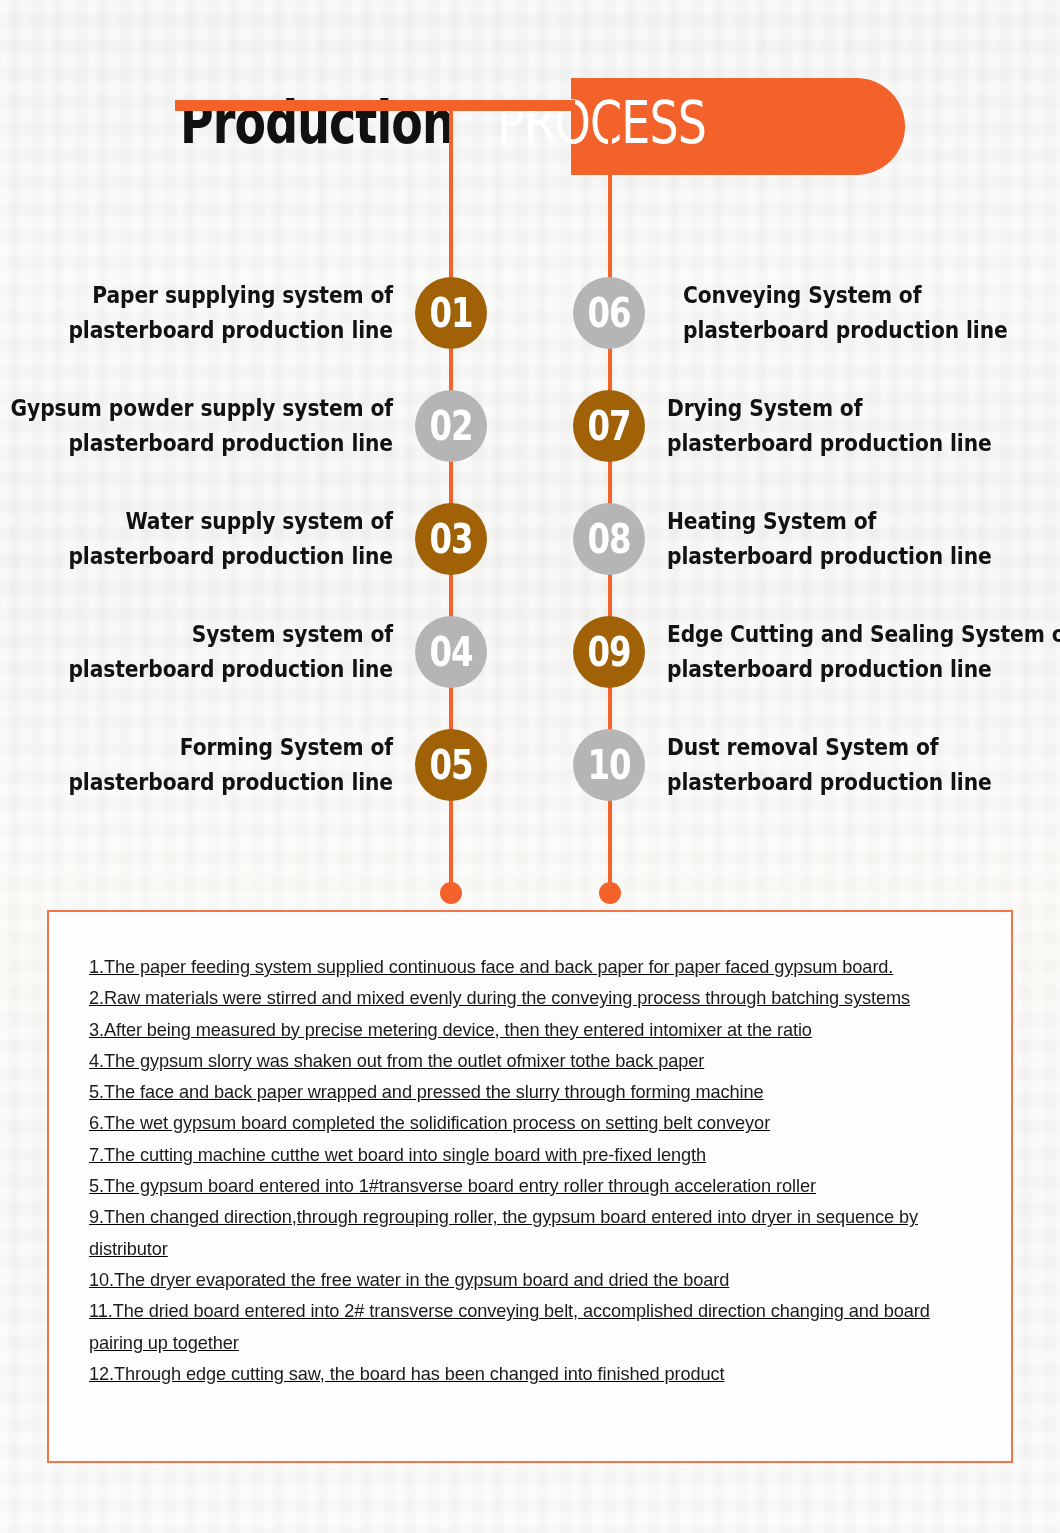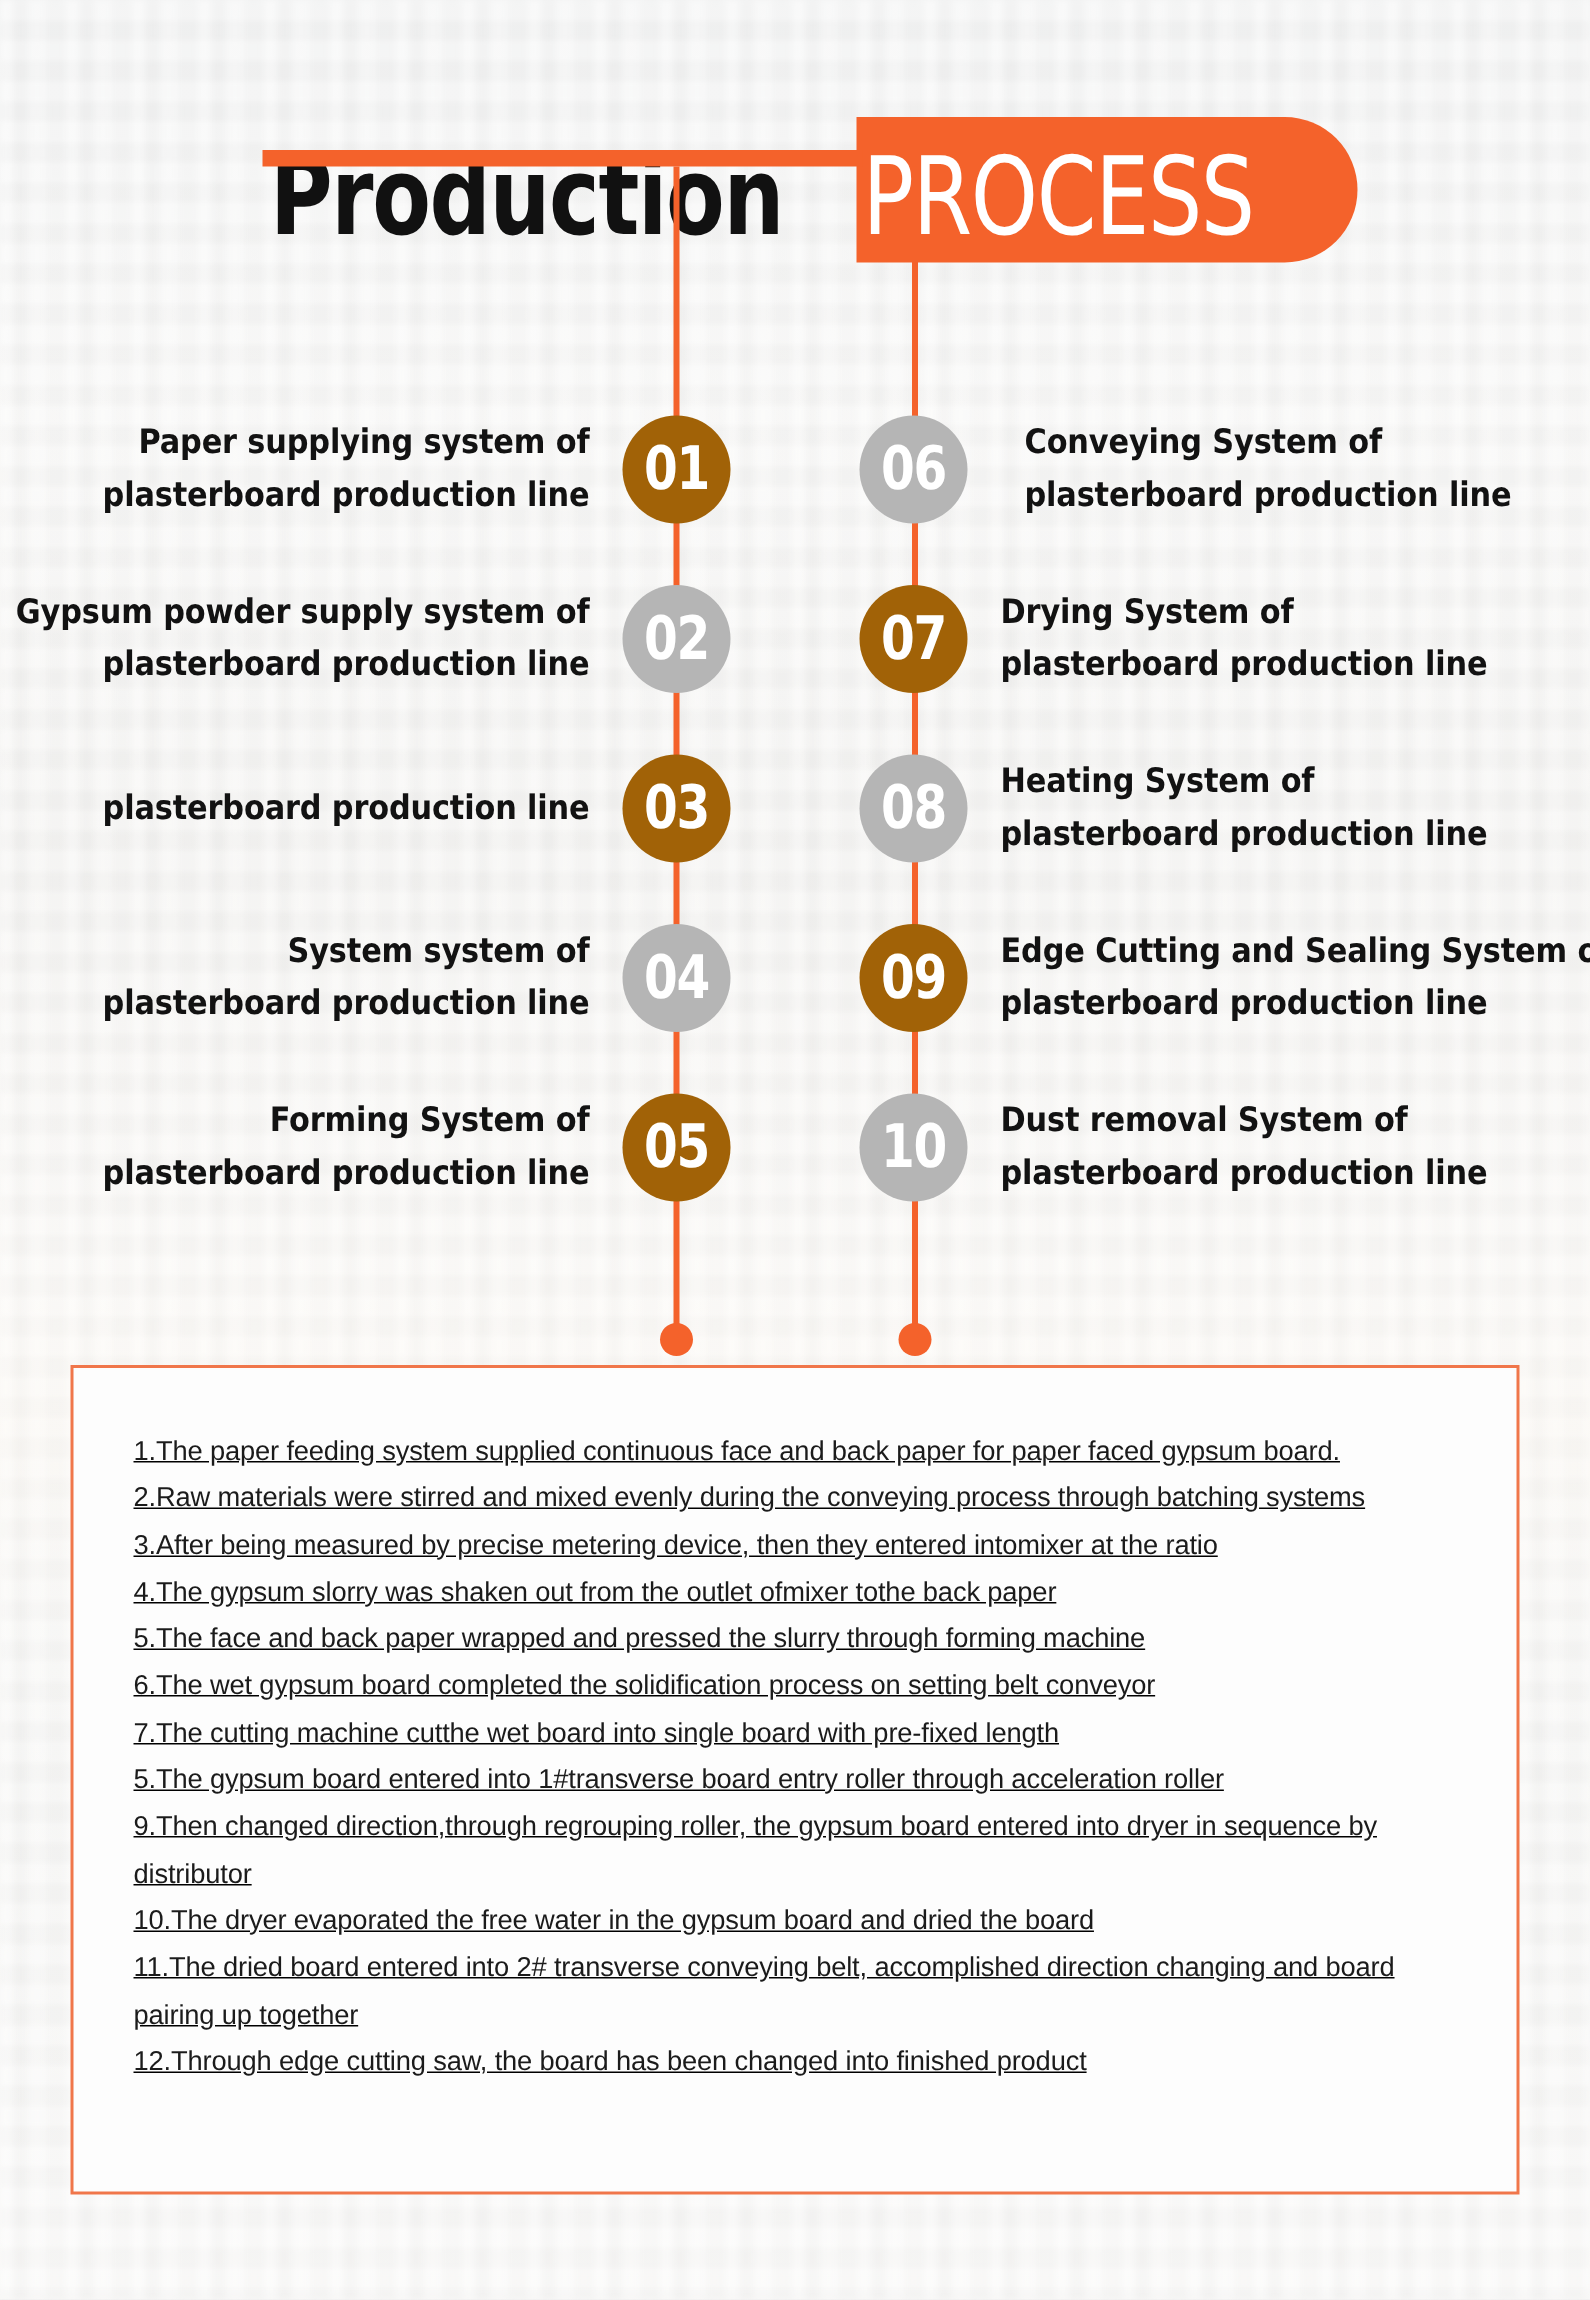--- a/index.html
+++ b/index.html
@@ -77,26 +77,26 @@
   
   .title-wrap{
     position:absolute;left:0;top:78px;width:1060px;height:100px;
   }
   .title-banner{
     position:absolute;left:571px;top:0;width:334px;height:97px;
     background:#f4622b;
     border-top-right-radius:49px;border-bottom-right-radius:49px;
   }
   .title-text{
-    position:absolute;left:0;top:4px;width:1060px;height:97px;
-    display:flex;align-items:center;
+    position:absolute;left:0;top:16px;width:1060px;height:97px;
+    display:flex;
     padding-left:180px;box-sizing:border-box;
     font-family:"Liberation Sans Narrow","DejaVu Sans Condensed","Liberation Sans",sans-serif;
     font-weight:700;
-    font-size:72px;
+    font-size:58px;
     letter-spacing:-1px;
     line-height:1;
     white-space:nowrap;
   }
   .title-main{color:#111111;font-stretch:condensed;transform:scaleX(.88);transform-origin:left center;}
   .title-accent{color:#ffffff;font-weight:400;font-stretch:condensed;transform:scaleX(.88);transform-origin:left center;margin-left:6px;}
   .title-underline{
     position:absolute;left:175px;top:100px;width:400px;height:11px;
     background:#f4622b;
   }
@@ -205,20 +205,21 @@
       <span>Gypsum powder supply system of</span>
       <span class="l2">plasterboard production line</span>
     </div>
     <div class="badge gray">
         <span>02</span>
       </div>
   </div>
 
   <div class="step step-left" style="top:503px;">
     <div class="step-label">
+      <span>Water supply system of</span>
       <span class="l2">plasterboard production line</span>
     </div>
     <div class="badge orange">
         <span>03</span>
       </div>
   </div>
 
   <div class="step step-left" style="top:616px;">
     <div class="step-label">
       <span>System system of</span>

